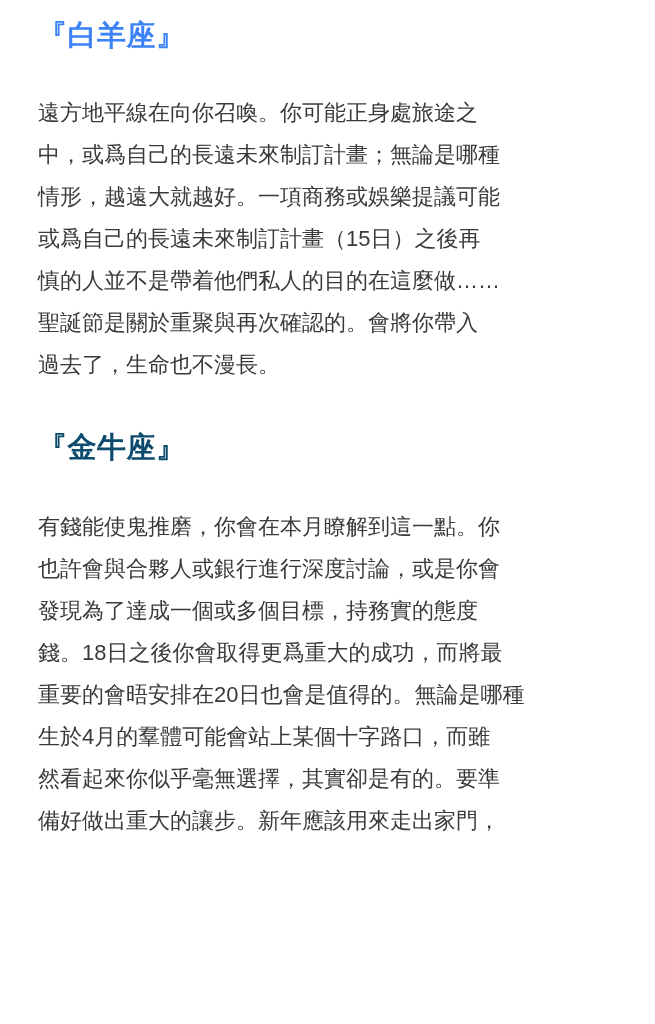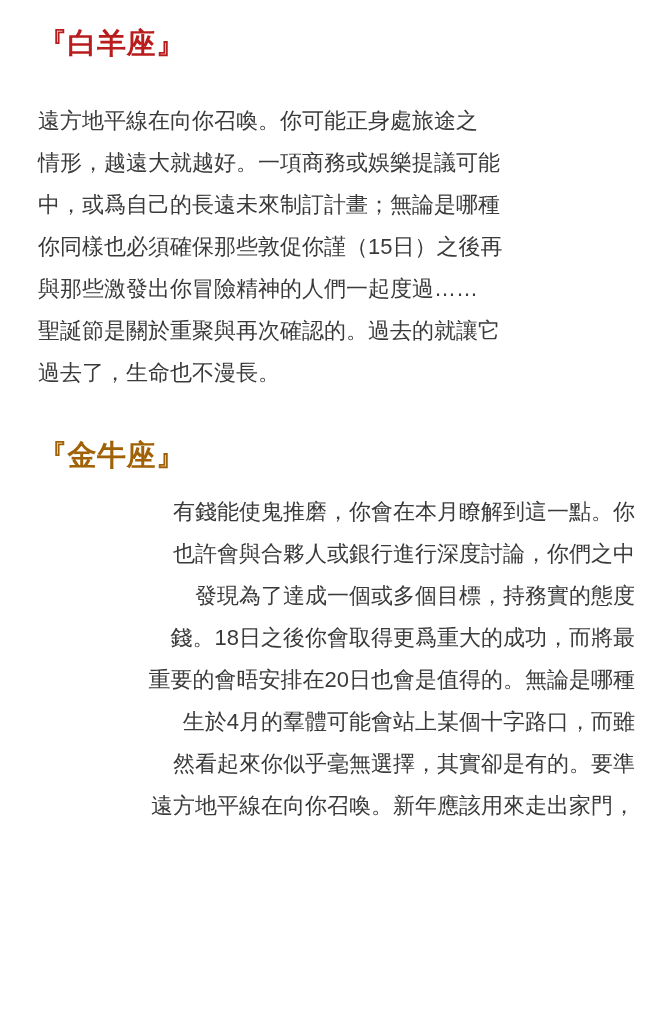--- a/index.html
+++ b/index.html
@@ -30,49 +30,48 @@
     font-size: 22px;
     line-height: 42px;
     font-weight: 400;
     white-space: nowrap;
     letter-spacing: 0;
   }
   .section + .section .section-heading {
     margin-top: 41px;
   }
   .section + .section .paragraph {
-    margin-top: 16px;
-    text-align: right;
+    margin-top: 39px;
   }
 </style>
 </head>
 <body style="background: rgb(255, 255, 255);">
 
 <article>
 
   <section class="section">
-    <h2 class="section-heading" style="color: #b91c1c; margin-top: 8px;">『白羊座』</h2>
+    <h2 class="section-heading" style="color: #3b82f6;">『白羊座』</h2>
     <div class="paragraph" style="color: rgb(58, 58, 58);">
       <div class="text-line">遠方地平線在向你召喚。你可能正身處旅途之</div>
+      <div class="text-line">中，或爲自己的長遠未來制訂計畫；無論是哪種</div>
       <div class="text-line">情形，越遠大就越好。一項商務或娛樂提議可能</div>
-      <div class="text-line">中，或爲自己的長遠未來制訂計畫；無論是哪種</div>
-      <div class="text-line">你同樣也必須確保那些敦促你謹（15日）之後再</div>
-      <div class="text-line">與那些激發出你冒險精神的人們一起度過……</div>
-      <div class="text-line">聖誕節是關於重聚與再次確認的。過去的就讓它</div>
+      <div class="text-line">或爲自己的長遠未來制訂計畫（15日）之後再</div>
+      <div class="text-line">慎的人並不是帶着他們私人的目的在這麼做……</div>
+      <div class="text-line">聖誕節是關於重聚與再次確認的。會將你帶入</div>
       <div class="text-line">過去了，生命也不漫長。</div>
     </div>
   </section>
 
   <section class="section">
-    <h2 class="section-heading" style="color: #a16207;">『金牛座』</h2>
+    <h2 class="section-heading" style="color: #0c4a6e;">『金牛座』</h2>
     <div class="paragraph" style="color: rgb(58, 58, 58);">
       <div class="text-line">有錢能使鬼推磨，你會在本月瞭解到這一點。你</div>
-      <div class="text-line">也許會與合夥人或銀行進行深度討論，你們之中</div>
+      <div class="text-line">也許會與合夥人或銀行進行深度討論，或是你會</div>
       <div class="text-line">發現為了達成一個或多個目標，持務實的態度</div>
       <div class="text-line">錢。18日之後你會取得更爲重大的成功，而將最</div>
       <div class="text-line">重要的會晤安排在20日也會是值得的。無論是哪種</div>
       <div class="text-line">生於4月的羣體可能會站上某個十字路口，而雖</div>
       <div class="text-line">然看起來你似乎毫無選擇，其實卻是有的。要準</div>
-      <div class="text-line">遠方地平線在向你召喚。新年應該用來走出家門，</div>
+      <div class="text-line">備好做出重大的讓步。新年應該用來走出家門，</div>
     </div>
   </section>
 
 </article>
 
 </body></html>

